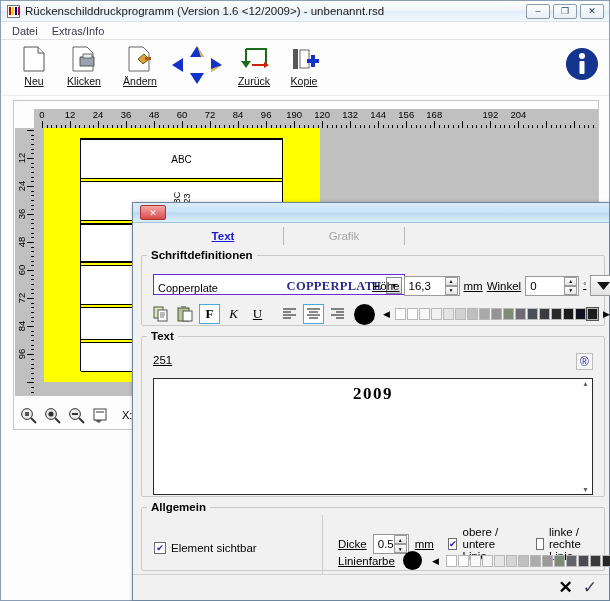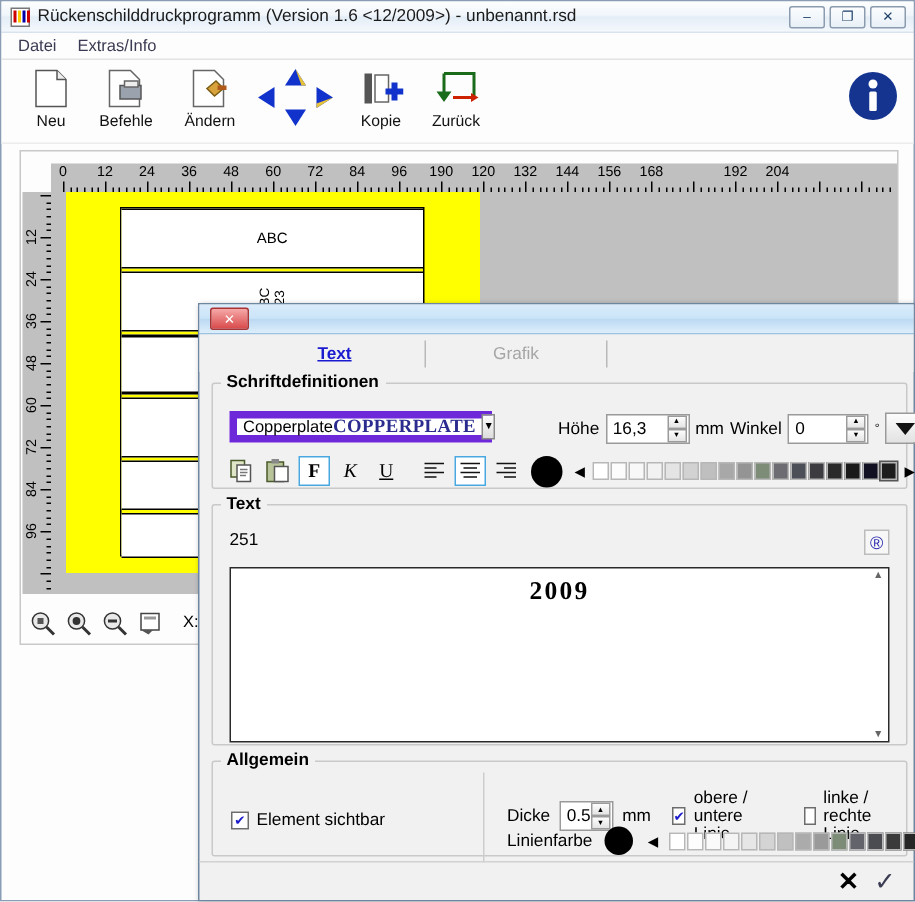--- a/index.html
+++ b/index.html
@@ -62,32 +62,32 @@
     background:linear-gradient(to bottom,#f6a8a8,#d94a4a);color:#fff;font-size:9px;
     display:flex;align-items:center;justify-content:center;box-sizing:border-box;}
   .tabs{height:25px;display:flex;align-items:center;padding-left:30px;background:#f1f1f1;}
   .tab{width:120px;text-align:center;font-size:11.5px;}
   .tab.active{color:#1a1ad0;font-weight:bold;text-decoration:underline;}
   .tab.disabled{color:#a6a6a6;}
   .tab-div{width:1px;height:18px;background:#b9b9b9;}
 
   fieldset.grp{position:absolute;border:1px solid #c9c9c9;border-radius:2px;margin:0;padding:0;background:transparent;}
   fieldset.grp > legend{font-size:11.5px;font-weight:bold;padding:0 4px;margin-left:5px;color:#000;}
-  .combo{position:absolute;left:11px;top:13px;width:175px;height:21px;background:#fff;border:5px solid #6d28d9;
-    display:flex;align-items:center;box-sizing:border-box;}
+  .combo{position:absolute;left:11px;top:13px;width:252px;height:21px;background:#fff;border:1px solid #6d28d9;
+    display:flex;align-items:flex-end;box-sizing:border-box;}
   .combo .l{font-size:11px;padding-left:4px;}
   .combo .r{flex:1;text-align:right;padding-right:4px;font-size:12.5px;color:#2b2b8f;font-family:"Liberation Serif",serif;font-weight:bold;letter-spacing:.3px;}
   .combo .arrow{width:16px;height:17px;margin-right:2px;background:linear-gradient(to bottom,#fdfdfd,#dcdcdc);
     border:1px solid #8a8a8a;display:flex;align-items:center;justify-content:center;font-size:7px;box-sizing:border-box;}
   .spinfield{position:relative;height:20px;background:#fff;border:1px solid #9a9a9a;display:flex;align-items:center;box-sizing:border-box;}
   .spinfield .v{font-size:11.5px;padding-left:4px;flex:1;}
   .spin{width:13px;height:18px;display:flex;flex-direction:column;margin-right:1px;}
   .spin div{flex:1;border:1px solid #9b9b9b;background:linear-gradient(to bottom,#fdfdfd,#e4e4e4);
     display:flex;align-items:center;justify-content:center;font-size:5px;box-sizing:border-box;}
-  .lbl{font-size:11.5px;}
+  .lbl{font-size:11.5px;text-decoration:underline;}
   .bigarrow{width:26px;height:21px;border:1px solid #9a9a9a;background:linear-gradient(to bottom,#fcfcfc,#e2e2e2);
     display:flex;align-items:center;justify-content:center;box-sizing:border-box;}
 
   .fmtbar{position:absolute;left:9px;top:42px;height:22px;display:flex;align-items:center;gap:3px;}
   .fbtn{width:21px;height:20px;display:flex;align-items:center;justify-content:center;box-sizing:border-box;border:1px solid transparent;}
   .fbtn.on{border:1px solid #4aa8e0;background:#fff;}
   .swatch-big{width:21px;height:21px;border-radius:50%;background:#000;margin:0 3px;}
   .palette{display:flex;align-items:center;gap:1px;}
   .sw{width:11px;height:12px;border:1px solid #b7b7b7;box-sizing:border-box;}
   .sw.selected{outline:1px solid #555;}
@@ -145,21 +145,21 @@
       <div class="lbl">Neu</div>
     </div>
     <div class="tbtn">
       <div class="glyph">
         <svg width="28" height="28">
             <path d="M3 2h14l6 6v18H3z" fill="#fff" stroke="#666"></path>
             <path d="M10 12h14v9H10z" fill="#9aa3ad" stroke="#555"></path>
             <path d="M13 9h9v4h-9z" fill="#eee" stroke="#666"></path>
           </svg>
       </div>
-      <div class="lbl">Befehle</div>
+      <div class="lbl">Klicken</div>
     </div>
     <div class="tb-sep"></div>
     <div class="tbtn">
       <div class="glyph">
         <svg width="28" height="28">
             <path d="M3 2h14l6 6v18H3z" fill="#fff" stroke="#666"></path>
             <path d="M12 14l6-5 5 5-6 5z" fill="#d8a33c" stroke="#7a5c12"></path>
             <rect x="19" y="12" width="6" height="3" fill="#b05a1a"></rect>
           </svg>
       </div>
@@ -172,39 +172,39 @@
             <path d="M29 40l7-11H22z" fill="#1133cc"></path>
           <path d="M4 21l11-7v14z" fill="#1133cc"></path>
             <path d="M54 21l-11-7v14z" fill="#1133cc"></path>
           <path d="M29 2l7 11h-3z" fill="#e8c33a"></path>
             <path d="M54 21l-11 7v-3z" fill="#e8c33a"></path>
         </svg>
       </div>
     </div>
     <div class="tbtn">
       <div class="glyph">
-        <svg width="30" height="28">
-            <rect x="4" y="4" width="5" height="20" fill="#555"></rect>
-            <rect x="11" y="5" width="9" height="18" fill="#fff" stroke="#666"></rect>
-        <path d="M22 10h4v4h4v4h-4v4h-4v-4h-4v-4h4z" fill="#1133cc"></path>
-          </svg>
-      </div>
-      <div class="lbl">Kopie</div>
-    </div>
-    <div class="tbtn">
-      <div class="glyph">
         <svg width="32" height="28">
             <path d="M8 4h20v16" fill="none" stroke="#1a6b1a" stroke-width="2"></path>
         <path d="M8 4v14" stroke="#1a6b1a" stroke-width="2" fill="none"></path>
             <path d="M3 16l5 7 5-7z" fill="#1a6b1a"></path>
         <path d="M14 20h12" stroke="#cc2200" stroke-width="2"></path>
             <path d="M26 17l5 3-5 3z" fill="#cc2200"></path>
           </svg>
       </div>
       <div class="lbl">Zurück</div>
+    </div>
+    <div class="tbtn">
+      <div class="glyph">
+        <svg width="30" height="28">
+            <rect x="4" y="4" width="5" height="20" fill="#555"></rect>
+            <rect x="11" y="5" width="9" height="18" fill="#fff" stroke="#666"></rect>
+        <path d="M22 10h4v4h4v4h-4v4h-4v-4h-4v-4h4z" fill="#1133cc"></path>
+          </svg>
+      </div>
+      <div class="lbl">Kopie</div>
     </div>
     <div style="position:absolute;right:10px;top:7px">
       <svg width="34" height="34">
           <circle cx="17" cy="17" r="16" fill="#14348f"></circle>
       <circle cx="17" cy="9" r="3" fill="#fff"></circle>
           <rect x="14.5" y="14" width="5" height="13" rx="1" fill="#fff"></rect>
         </svg>
     </div>
   </div>
 

